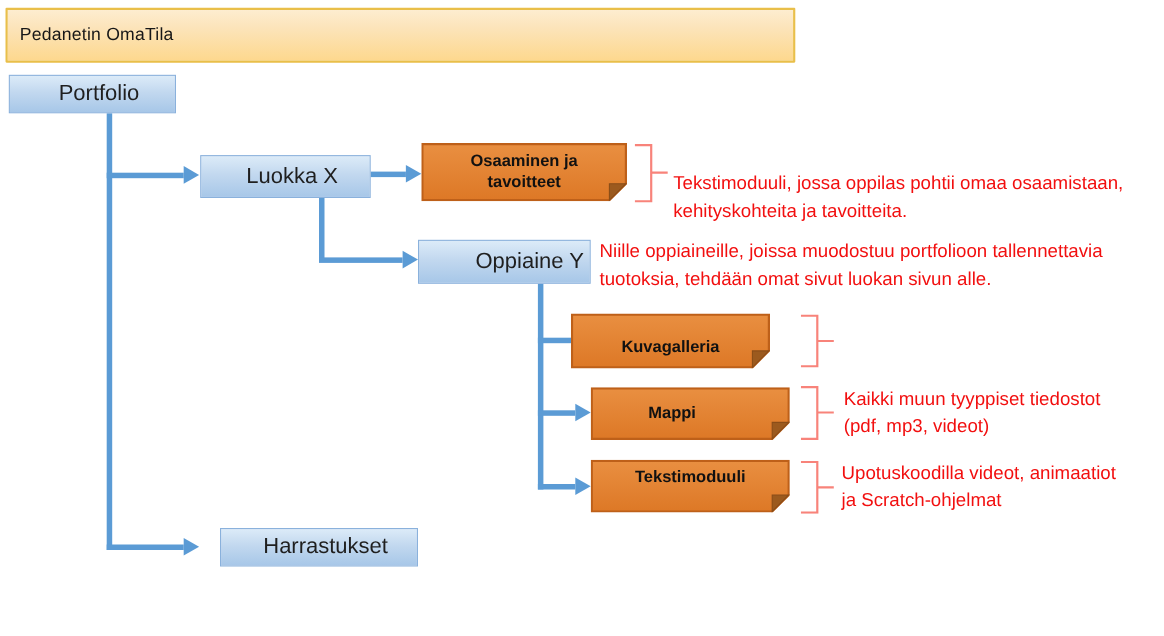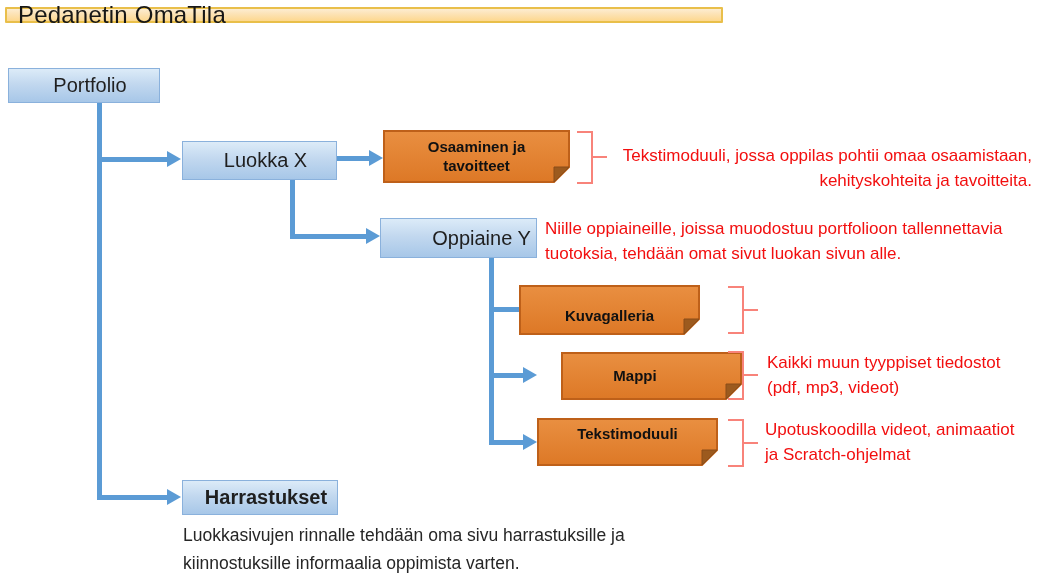--- a/index.html
+++ b/index.html
@@ -2,63 +2,63 @@
 <html><head>
 <meta charset="utf-8">
 <style>
   html,body{margin:0;padding:0;background:#fff;}
   .canvas{
     position:relative;width:1058px;height:578px;background:#fff;overflow:hidden;
     font-family:"Liberation Sans",sans-serif;color:#1a1a1a;
   }
   
   .banner{
-    position:absolute;left:5px;top:7px;width:718px;height:16px;
+    position:absolute;left:5px;top:7px;width:718px;height:50px;
     background:linear-gradient(180deg,#fdedd0 0%,#fce4ba 35%,#fdd88e 100%);
     border:2px solid #e9bf4a;border-radius:1px;
     display:flex;align-items:center;padding-left:11px;box-sizing:border-box;
-    font-size:24px;color:#171717;letter-spacing:.2px;
+    font-size:16px;color:#171717;letter-spacing:.2px;
   }
   
   .bluebox{
     position:absolute;box-sizing:border-box;
     background:linear-gradient(180deg,#dcebf8 0%,#c2d8ef 45%,#a7c7e8 100%);
     border:1.5px solid #8ab1dc;
     display:flex;align-items:center;padding-left:12px;
     font-size:20px;color:#1f1f1f;justify-content:center;
   }
   .bluebox.portfolio{left:8px;top:68px;width:152px;height:35px;}
   .bluebox.luokka{left:182px;top:141px;width:155px;height:39px;}
   .bluebox.oppiaine{left:380px;top:218px;width:157px;height:40px;padding-left:46px;}
-  .bluebox.harrastukset{left:182px;top:480px;width:156px;height:35px;font-weight:bold;}
+  .bluebox.harrastukset{left:200px;top:480px;width:180px;height:35px;}
   
   .orangebox{position:absolute;}
   .orangebox svg{position:absolute;left:0;top:0;}
   .orangebox .lbl{
     position:absolute;left:0;top:0;width:100%;height:100%;
     display:flex;align-items:center;justify-content:center;text-align:center;
     font-size:15px;font-weight:bold;color:#111;padding:0 12px;box-sizing:border-box;
     line-height:1.25;
   }
   .orangebox.osaaminen{left:383px;top:130px;width:187px;height:53px;}
   .orangebox.kuvagalleria{left:519px;top:285px;width:181px;height:62px;}
-  .orangebox.mappi{left:537px;top:352px;width:148px;height:48px;margin-left:24px;}
+  .orangebox.mappi{left:537px;top:352px;width:148px;height:48px;}
   .orangebox.tekstimoduuli{left:537px;top:418px;width:181px;height:32px;}
   
   .line{position:absolute;background:#5b9bd5;}
   .arrowhead{
     position:absolute;width:0;height:0;
     border-top:8px solid transparent;border-bottom:8px solid transparent;
     border-left:14px solid #5b9bd5;
   }
   
   .bracket{position:absolute;}
   
   .note{position:absolute;font-size:17px;line-height:25px;color:#f20f0f;}
-  .note.osaaminen-note{left:612px;top:143px;width:420px;text-align:right;}
+  .note.osaaminen-note{left:612px;top:154px;width:420px;}
   .note.oppiaine-note{left:545px;top:216px;width:524px;}
   .note.kuvagalleria-note{left:772px;top:298px;width:240px;}
   .note.mappi-note{left:767px;top:350px;width:242px;}
   .note.tekstimoduuli-note{left:765px;top:417px;width:252px;}
   .blacknote{
     position:absolute;left:183px;top:521px;width:495px;
     font-size:17.5px;line-height:28px;color:#262626;
   }
 </style>
 </head>
@@ -168,15 +168,14 @@
   </svg>
   <svg class="bracket" style="left:728px;top:419px;" width="31" height="48" viewBox="0 0 31 48">
     <path d="M0 1 H15 V47 H0 M15 24 H30" fill="none" stroke="#f8837a" stroke-width="2"></path>
   </svg>
 
   <div class="note osaaminen-note">Tekstimoduuli, jossa oppilas pohtii omaa osaamistaan, kehityskohteita ja tavoitteita.</div>
   <div class="note oppiaine-note">Niille oppiaineille, joissa muodostuu portfolioon tallennettavia tuotoksia, tehdään omat sivut luokan sivun alle.</div>
   <div class="note mappi-note">Kaikki muun tyyppiset tiedostot (pdf, mp3, videot)</div>
   <div class="note tekstimoduuli-note">Upotuskoodilla videot, animaatiot ja Scratch-ohjelmat</div>
 
-  <div class="blacknote">Luokkasivujen rinnalle tehdään oma sivu harrastuksille ja kiinnostuksille informaalia oppimista varten.</div>
 
 </div>
 
 </body></html>

